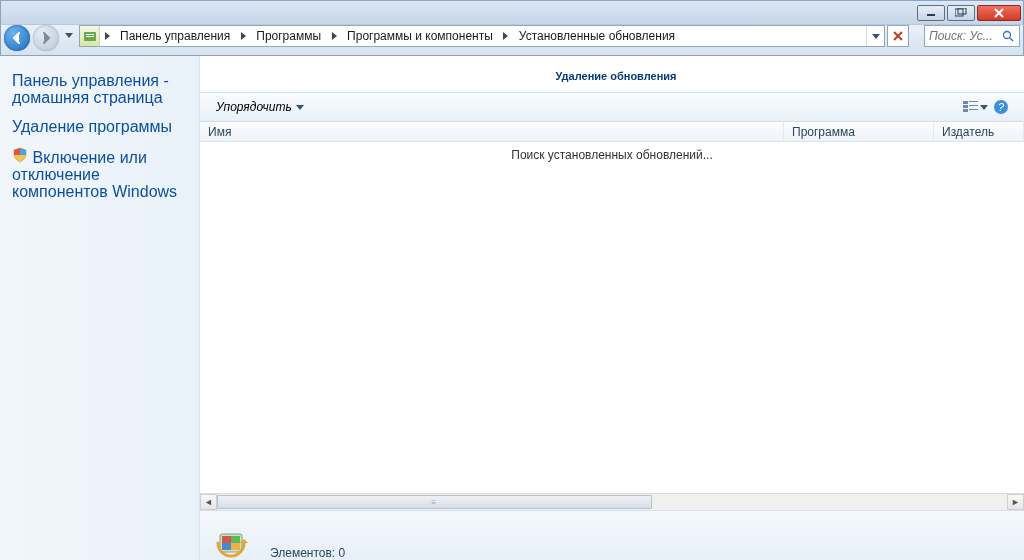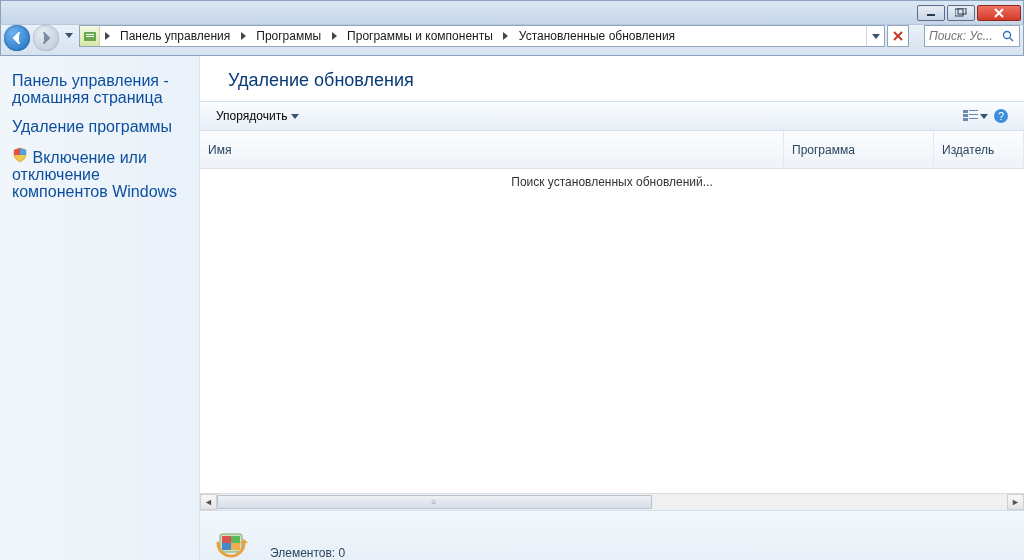--- a/index.html
+++ b/index.html
@@ -105,37 +105,37 @@
     line-height:17px; margin-bottom:12px;
   }
   .side-item { display:flex; align-items:flex-start; gap:6px; }
   .side-icon { width:16px; height:16px; flex:none; margin-top:1px; }
 
   .content {
     flex:1; display:flex; flex-direction:column;
     position:relative;
   }
   .content-inner { padding: 14px 20px 0 28px; }
-  .page-title { font-size:18px; color:#083a77; font-weight:normal; margin-bottom:10px; }
+  .page-title { font-size:11px; color:#083a77; font-weight:bold; margin-bottom:10px;text-align:center; }
   .page-desc  { font-size:12px; color:#222; margin-bottom:18px; }
 
   .toolbar {
     height:30px;
     background: linear-gradient(#fafdff,#e7eff7);
     border-top:1px solid #d3dfea; border-bottom:1px solid #d3dfea;
-    display:flex; align-items:center; padding:14px 10px; font-size:12px;
+    display:flex; align-items:center; padding:14px 10px; font-size:12px;font-style:italic;
   }
   .toolbar .org { display:flex; align-items:center; gap:4px; padding:2px 6px; }
   .toolbar .spacer { flex:1; }
   .toolbar .view-btn, .toolbar .help-btn {
     width:26px; height:22px; display:flex; align-items:center; justify-content:center;
   }
 
   .listhead {
-    height:38px;
+    height:20px;
     background: linear-gradient(#fcfdfe,#eef3f8);
     border-bottom:1px solid #dbe4ed;
     display:flex; font-size:12px; color:#2b4660;
   }
   .listhead .col {
     display:flex; align-items:center; padding:0 8px;
     border-right:1px solid #e2e9f0;
     height:100%;
   }
   .col-name { flex:1; }

